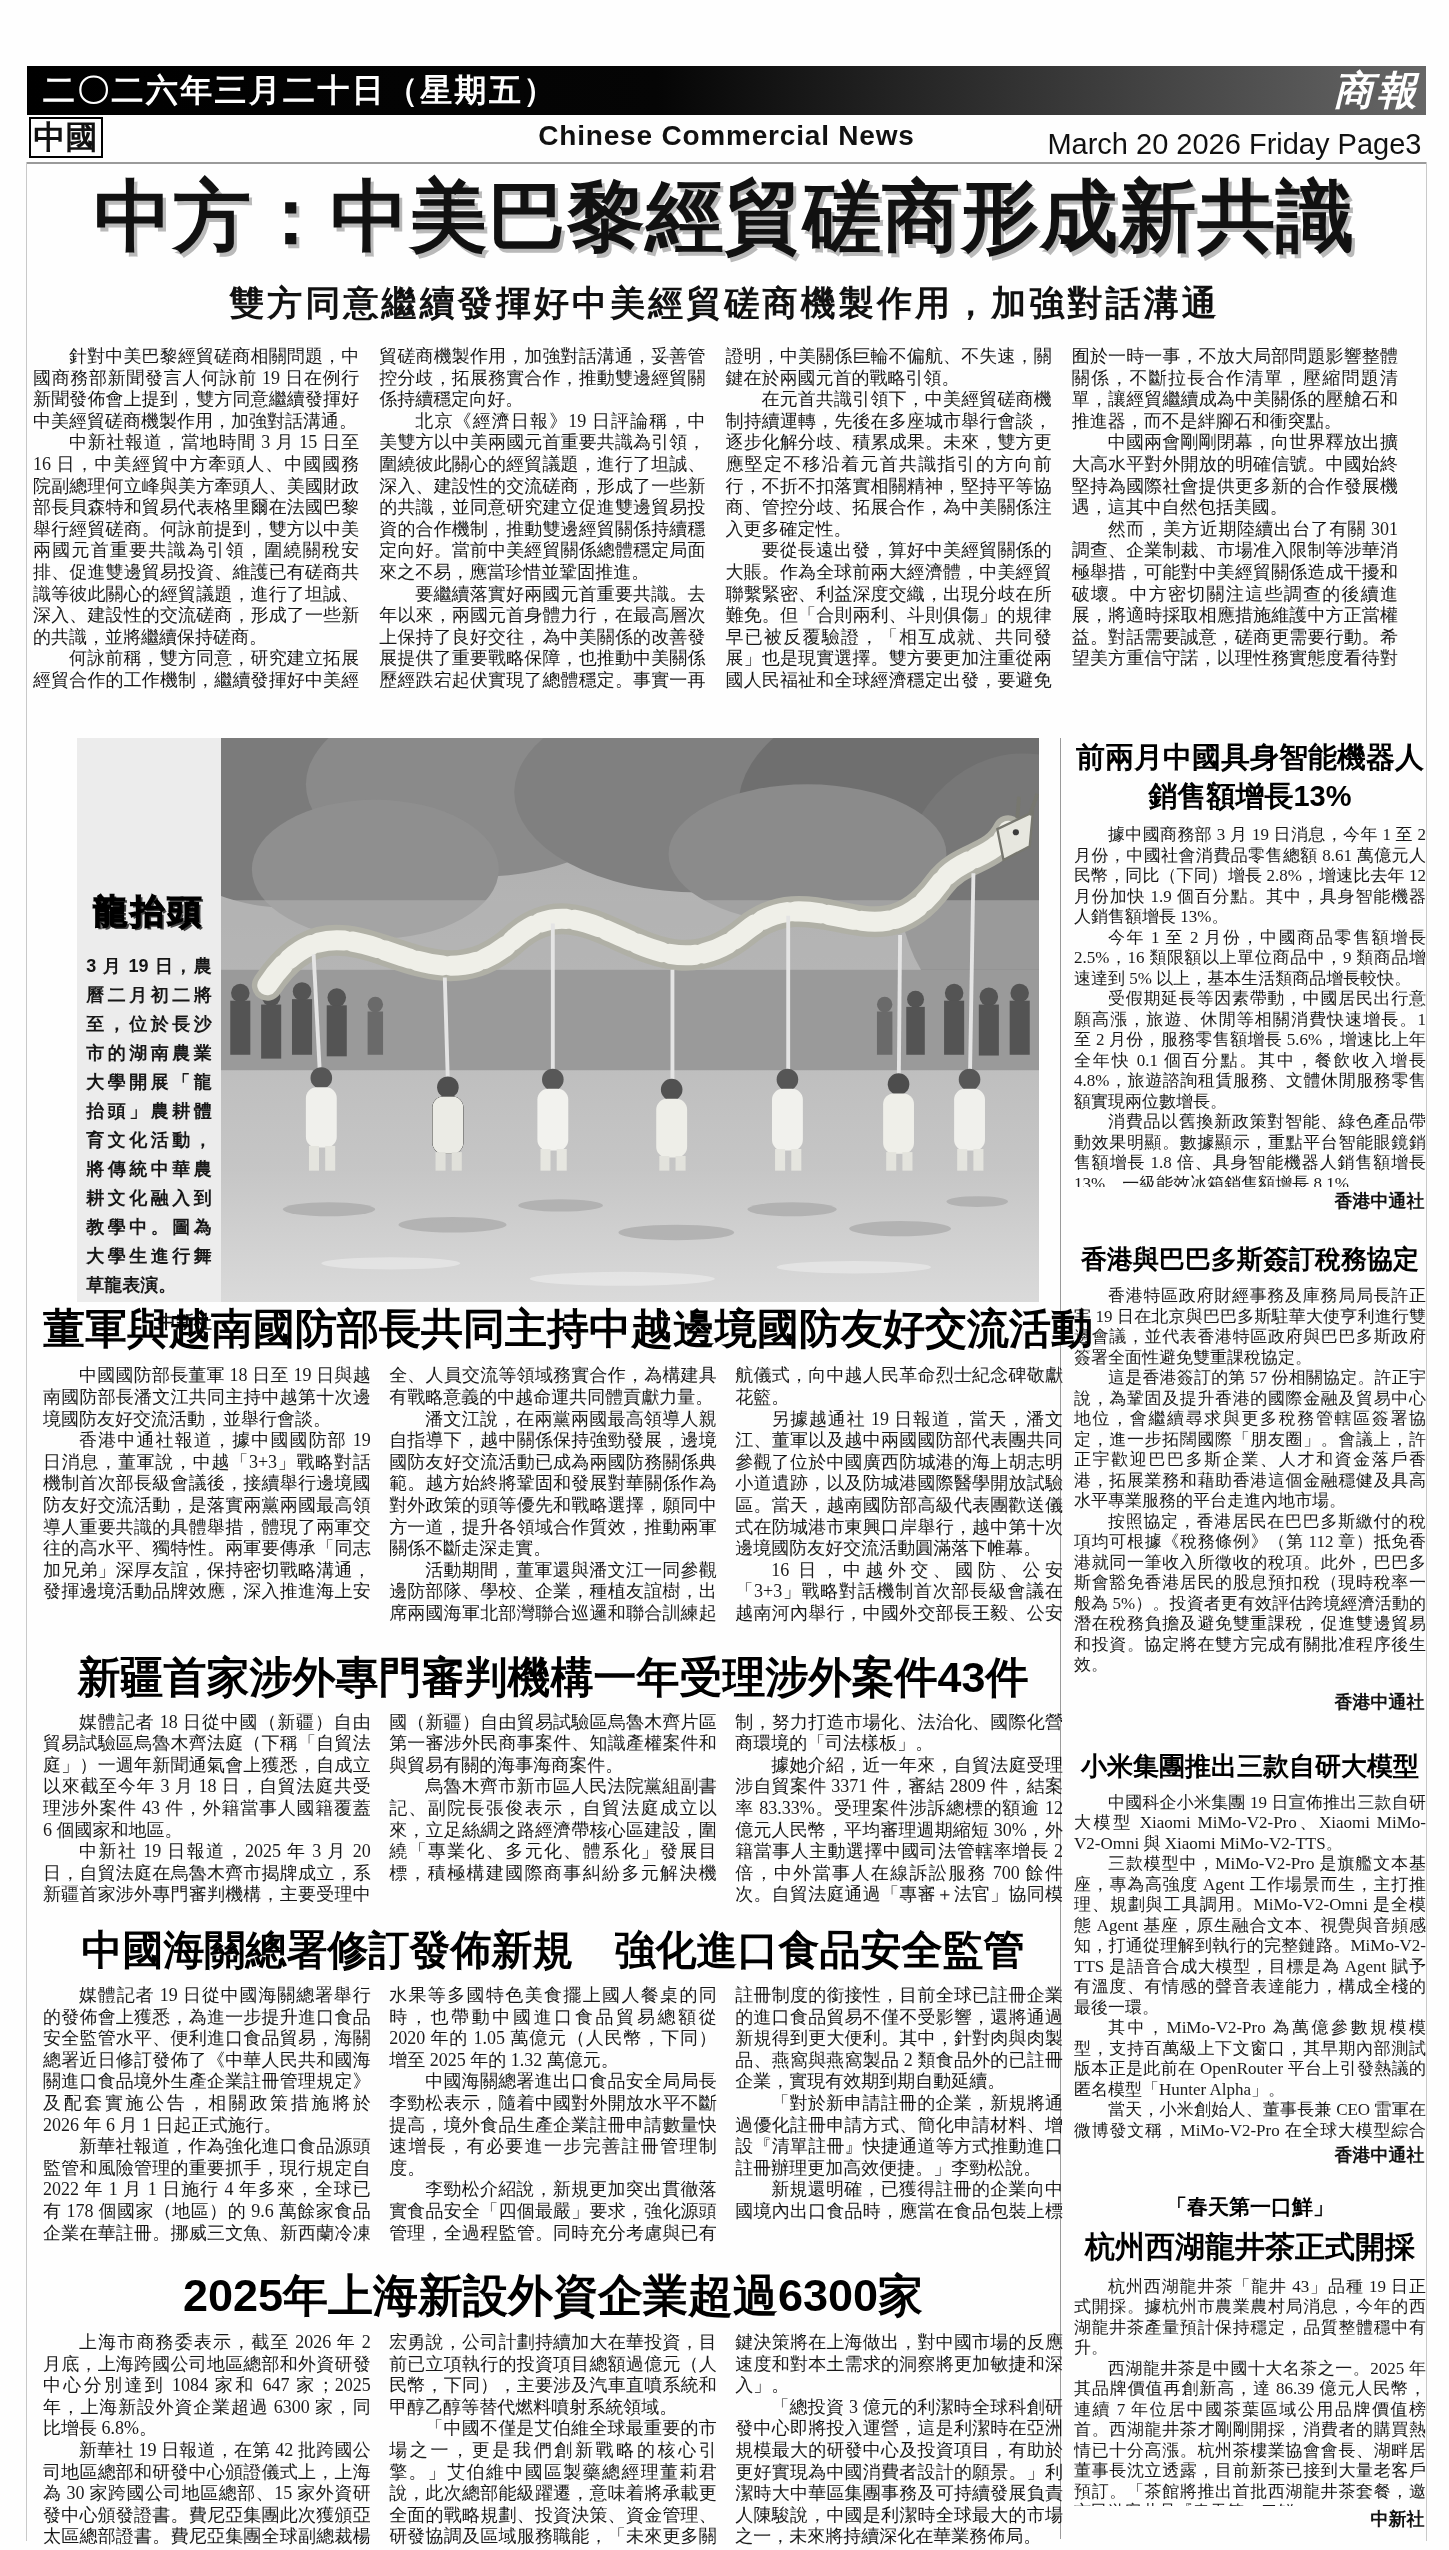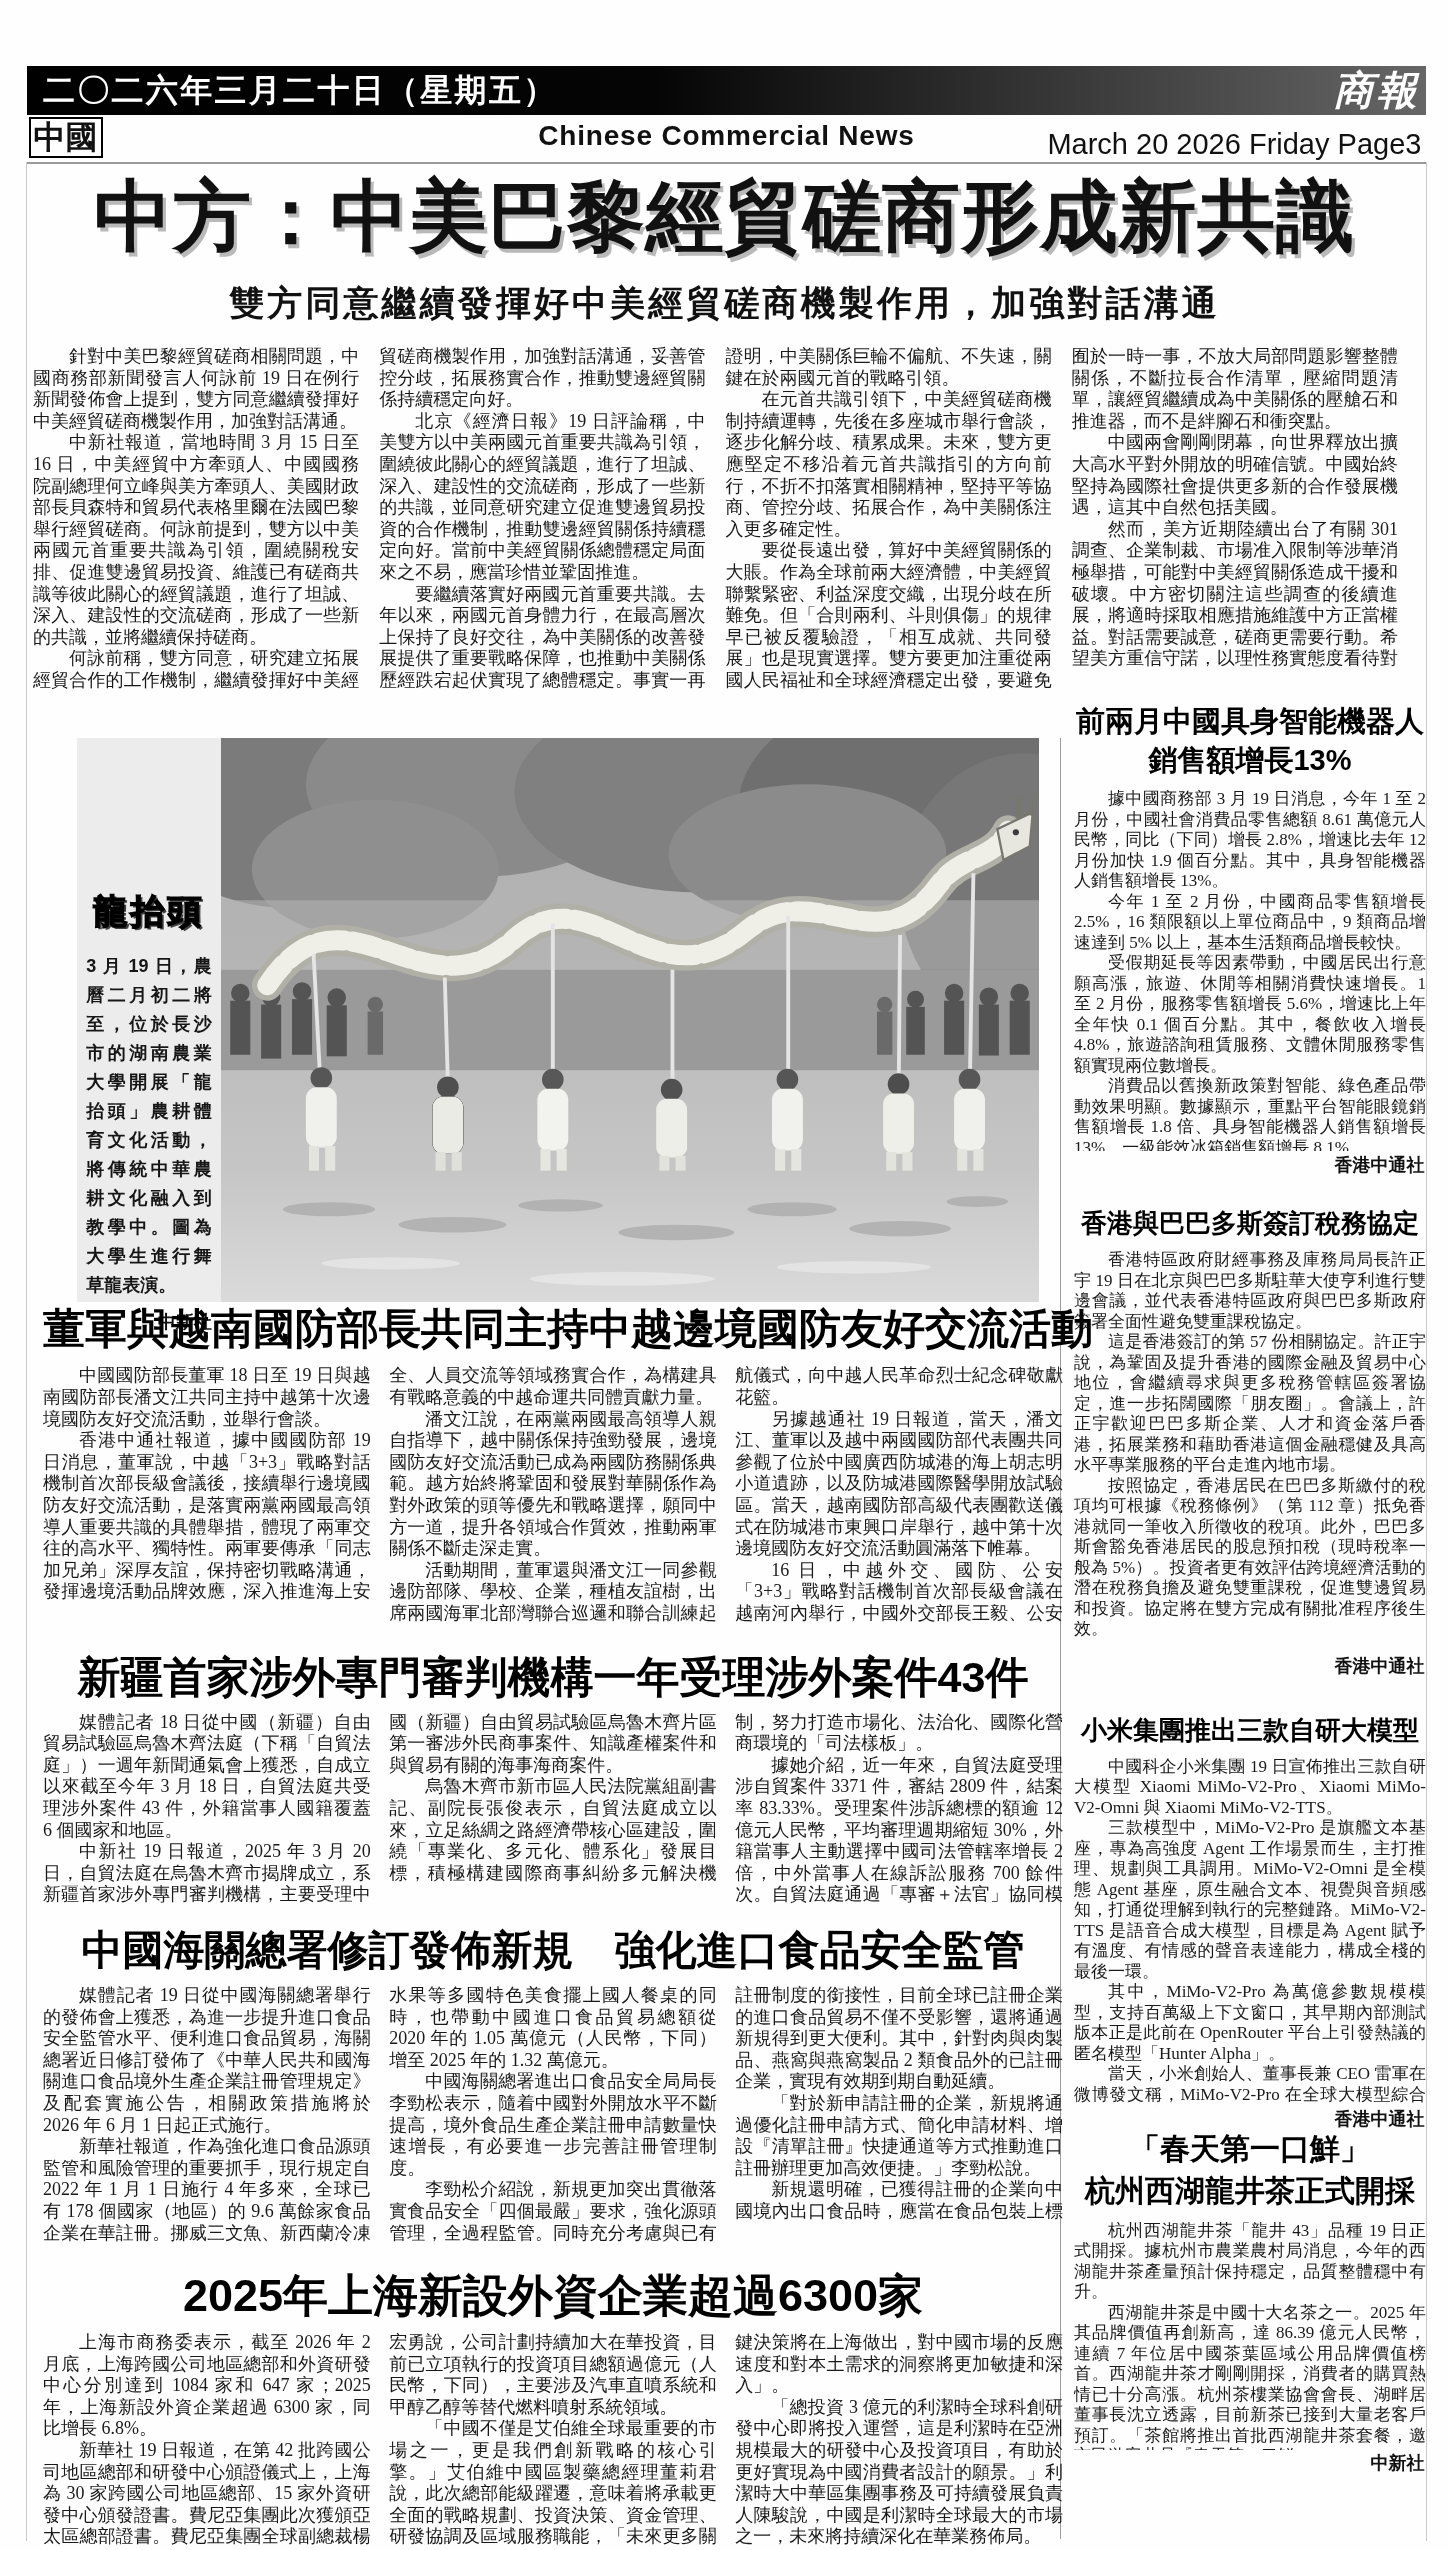--- a/index.html
+++ b/index.html
@@ -41,26 +41,26 @@
           text-shadow:2.3px 2.3px 0 #444;}
   .caption-text{margin-top:17px;font-family:"Liberation Sans",sans-serif;font-weight:bold;
           font-size:18px;line-height:29px;text-align:justify;color:#161616;}
   .caption-credit{margin-top:10.8px;text-align:right;font-family:"Liberation Sans",sans-serif;
           font-weight:bold;font-size:18px;}
   .photo{flex:1;position:relative;overflow:hidden;background:#b5b5b5;}
   .photo svg{display:block;width:100%;height:100%;}
 
   
   .rail-divider{position:absolute;left:1060px;top:738px;height:1801px;width:0;border-left:0.8px solid #9a9a9a;}
-  .rail{position:absolute;left:1074px;top:702px;width:352px;}
+  .rail{position:absolute;left:1074px;top:738px;width:352px;}
   .rail .hl{font-family:"Liberation Sans",sans-serif;font-weight:900;text-align:center;color:#000;}
   .rail .hl1{font-size:29px;line-height:39px;margin-bottom:9.3px;}
   .rail .hl2{font-size:26px;line-height:36px;margin:28px 0 9.3px 0;}
   .rail .hl3{font-size:26px;line-height:36px;margin:34px 0 9.3px 0;}
-  .rail .hl4a{font-size:30px;line-height:40px;font-family:Liberation Mono, monospace;}
+  .rail .hl4a{font-size:21px;line-height:40px;margin-top:20px;}
   .rail .hl4b{font-size:30px;line-height:40px;margin-bottom:9.3px;}
   .rail .rbody{text-align:justify;font-size:17px;line-height:20.5px;color:#191919;overflow:hidden;}
   .rail .rbody p{margin:0;text-indent:2em;}
   .rb1{height:362px;} .rb2{height:402px;} .rb3{height:349px;} .rb4{height:229px;}
   .credit{text-align:right;font-weight:bold;font-size:18px;margin:1.5px 1.5px 0 0;}
 
   
   .bottom{position:absolute;left:43px;top:1305px;width:1020px;}
   .b-hl{font-family:"Liberation Sans",sans-serif;font-weight:900;text-align:center;color:#000;white-space:nowrap;}
   .b-hl.a1{font-size:42px;line-height:48px;margin-bottom:12.4px;}

